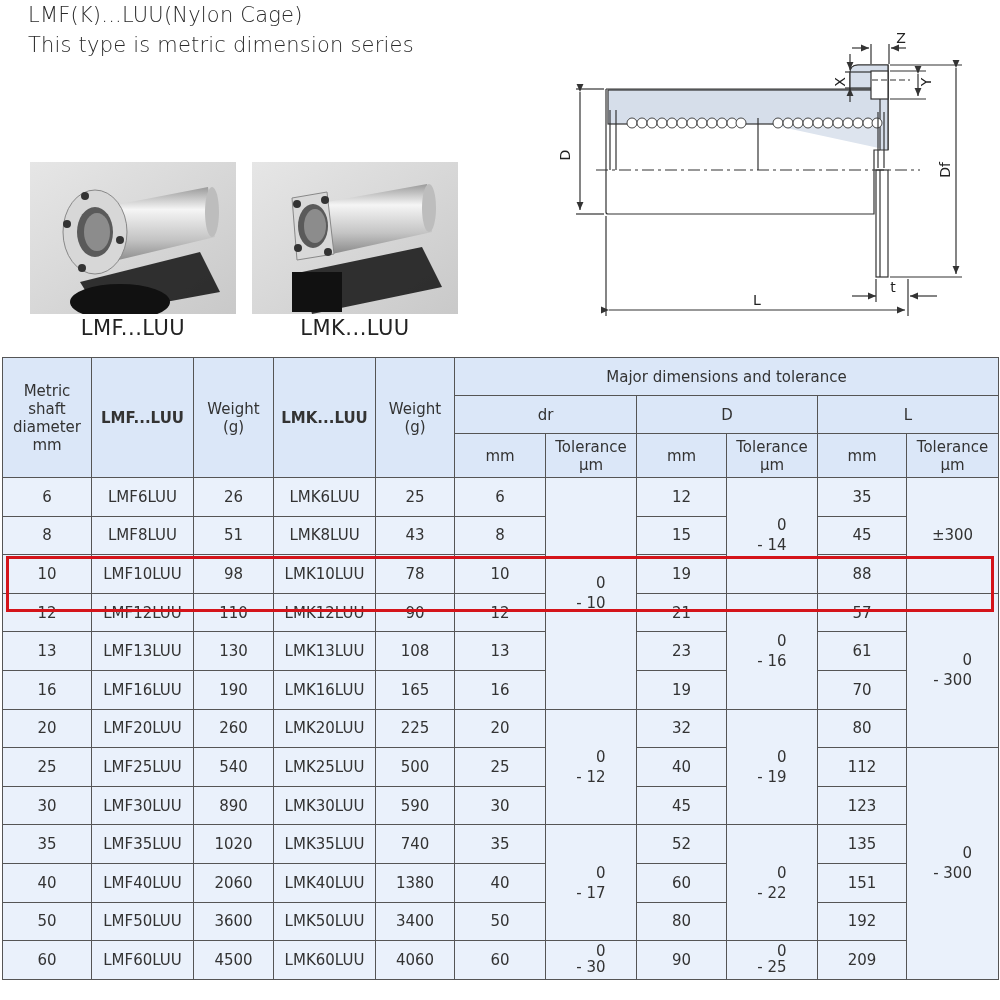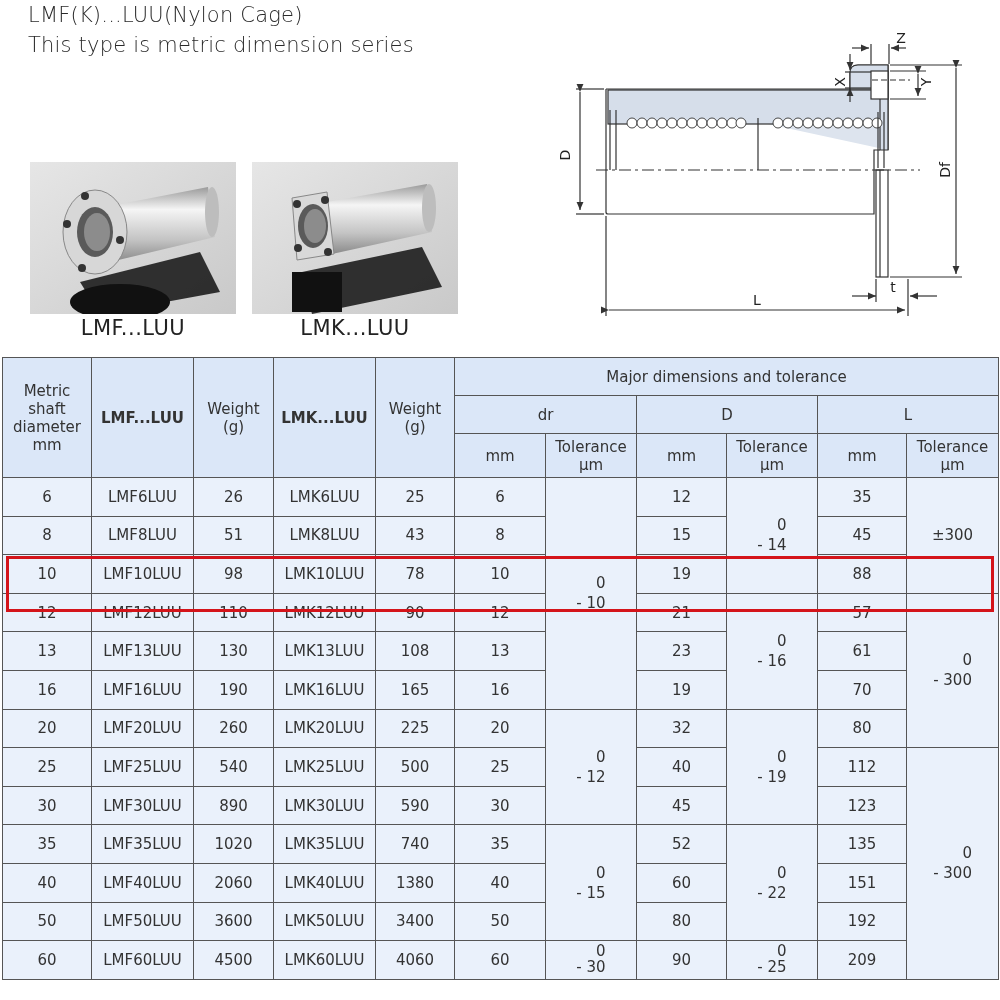--- a/index.html
+++ b/index.html
@@ -332,21 +332,21 @@
       <td>123</td>
     </tr>
 
     <tr>
       <td>35</td>
       <td>LMF35LUU</td>
       <td>1020</td>
       <td>LMK35LUU</td>
       <td>740</td>
       <td>35</td>
-      <td rowspan="3"><span class="tol"><span>0</span><span>- 15</span></span></td>
+      <td rowspan="3"><span class="tol"><span>0</span><span>- 17</span></span></td>
       <td>52</td>
       <td rowspan="3"><span class="tol"><span>0</span><span>- 22</span></span></td>
       <td>135</td>
     </tr>
 
     <tr>
       <td>40</td>
       <td>LMF40LUU</td>
       <td>2060</td>
       <td>LMK40LUU</td>

